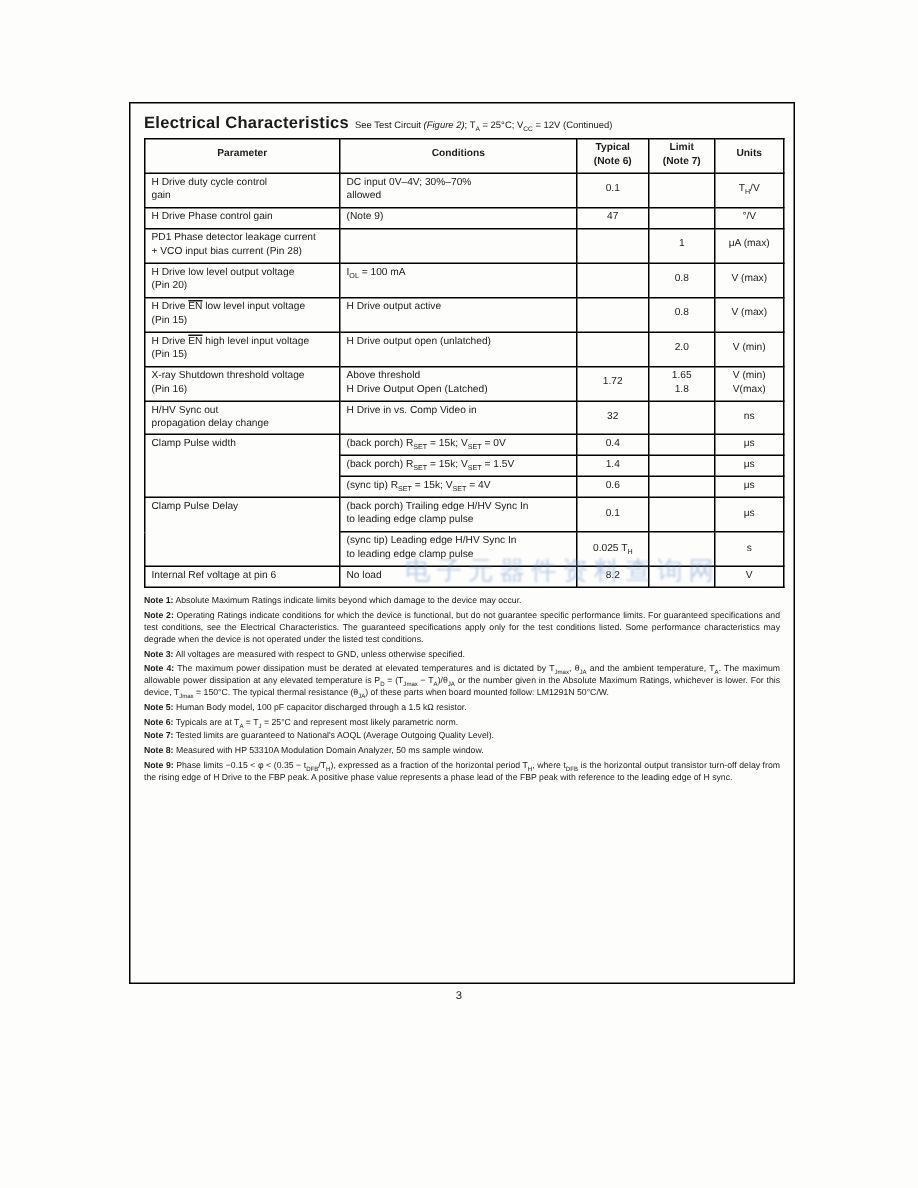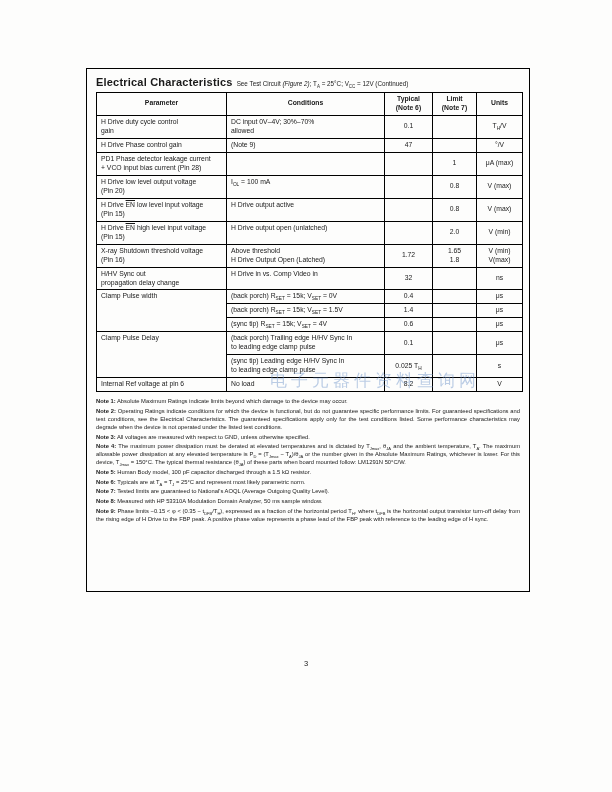--- a/index.html
+++ b/index.html
@@ -2,21 +2,21 @@
 <html><head>
 <meta charset="utf-8">
 <style>
   html,body{margin:0;padding:0;}
   body{background:#ffffff;}
   .page{
     width:612px;height:792px;position:relative;background:#fdfdfc;
     font-family:"Liberation Sans", sans-serif;color:#1a1a1a;overflow:hidden;
   }
   .frame{
-    position:absolute;left:86px;top:68px;width:444px;height:524px;
+    position:absolute;left:86px;top:68px;width:444px;height:588px;
     border:1.5px solid #000;box-sizing:border-box;padding:7px 9px 0 9px;
   }
   .titlebar{display:flex;align-items:baseline;white-space:nowrap;}
   .title{font-size:11px;font-weight:bold;letter-spacing:.2px;}
   .subtitle{font-size:6.3px;margin-left:4px;}
   table.ec{border-collapse:collapse;width:100%;margin-top:4px;table-layout:fixed;}
   table.ec th,table.ec td{
     border:1px solid #000;padding:2px 4px;font-size:6.8px;line-height:1.32;
     overflow:hidden;word-wrap:break-word;
   }

